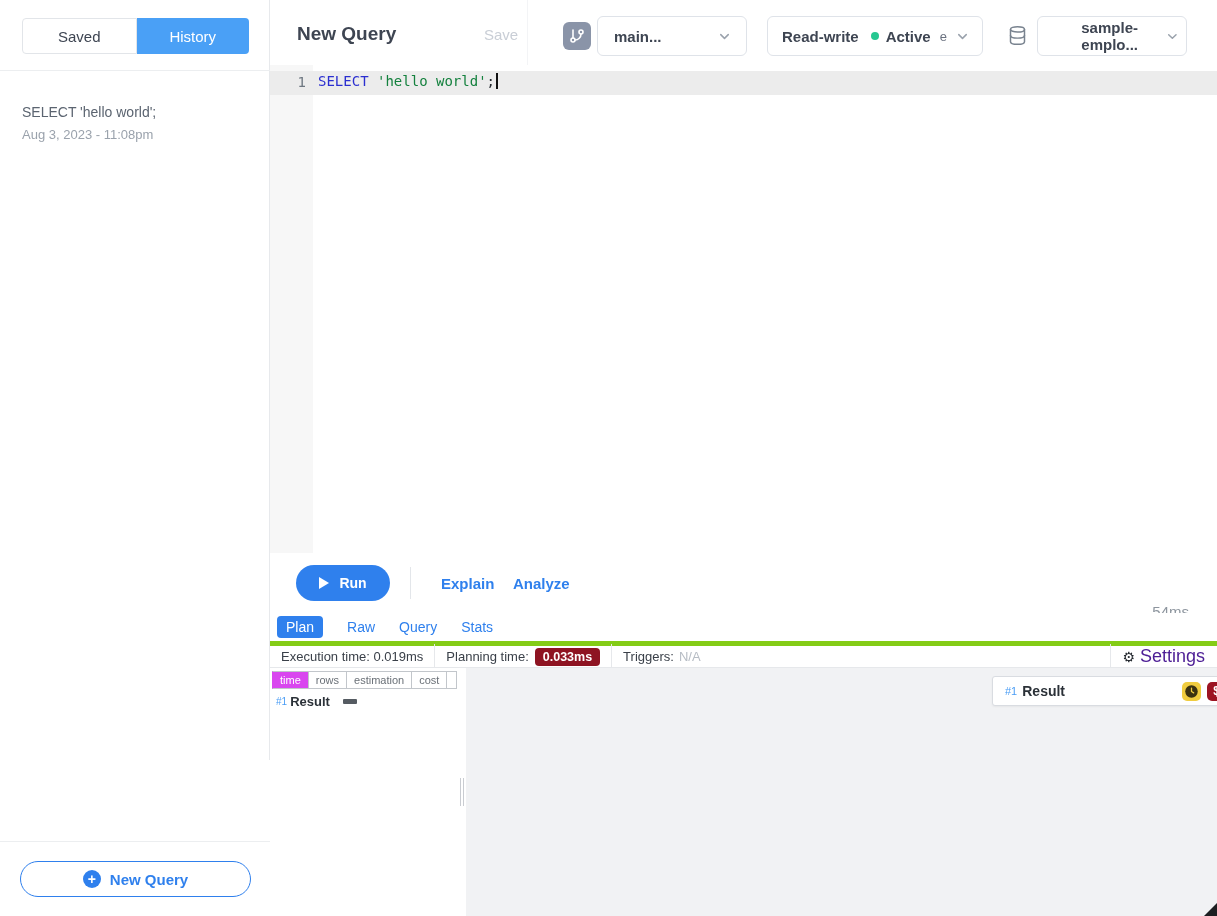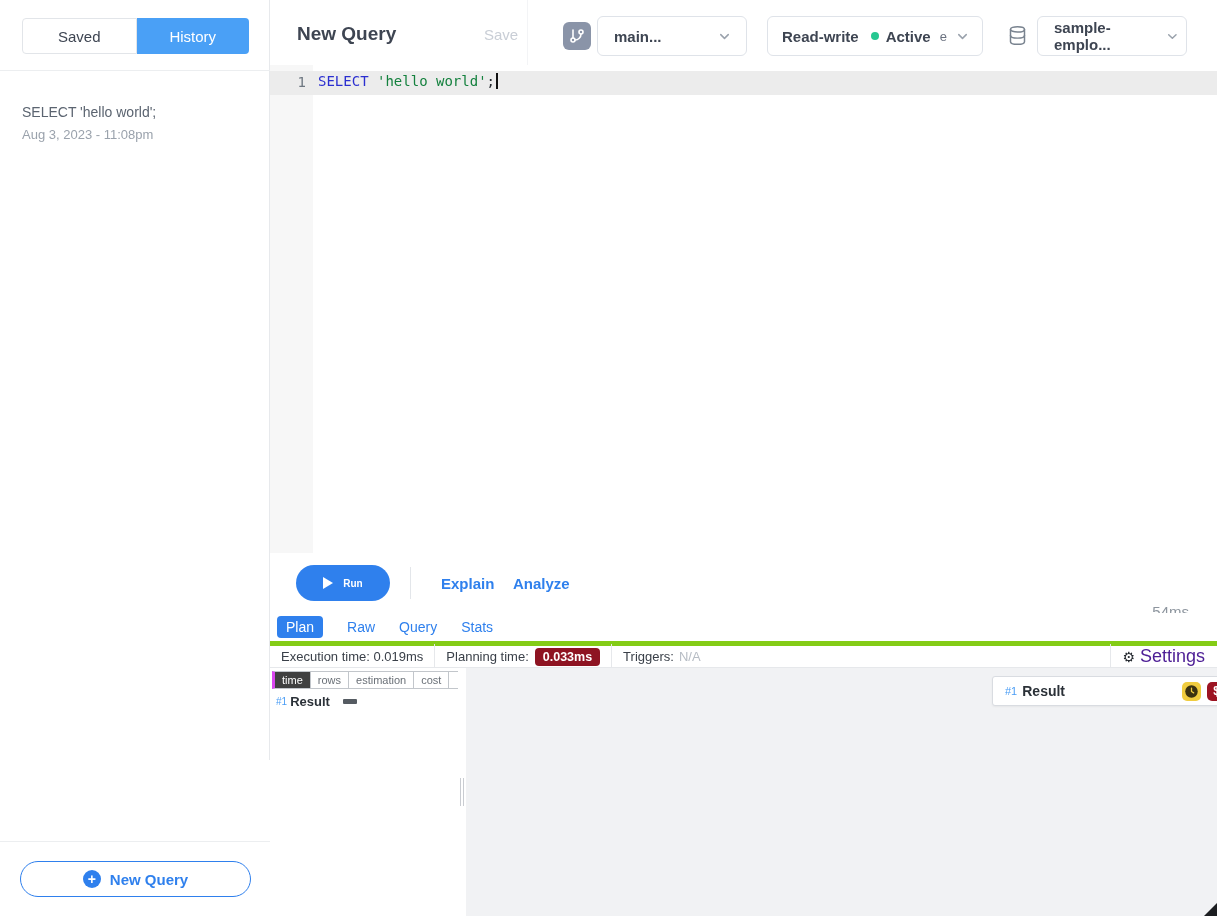--- a/index.html
+++ b/index.html
@@ -29,21 +29,21 @@
   
   #header { left:270px; top:0; width:947px; height:65px; background:#fff; }
   #header-split { position:absolute; left:257px; top:0; width:1px; height:65px; background:#f3f4f6; }
   #page-title { position:absolute; left:27px; top:23px; font-size:19px; font-weight:600; color:#3e4552; }
   #save-label { position:absolute; left:214px; top:26px; font-size:15px; font-weight:400; color:#c9ced6; }
   .icon-tile { position:absolute; width:28px; height:28px; border-radius:6px; background:#8a94a8; display:flex; align-items:center; justify-content:center; }
   #branch-tile { left:293px; top:22px; }
   .select-box { position:absolute; top:16px; height:40px; border:1px solid #dfe3e9; border-radius:6px; background:#fff; display:flex; align-items:center; cursor:pointer; }
   #branch-select { left:327px; width:150px; padding:0 14px 0 16px; }
   #endpoint-select { left:497px; width:216px; padding:0 12px 0 14px; }
-  #db-select { left:767px; width:150px; padding:0 6px 0 16px; }
+  #db-select { left:767px; width:150px; padding:0 6px 0 16px;text-align:center; }
   .select-box .val { font-size:15px; font-weight:600; color:#3e4552; }
   .select-box .chev { margin-left:auto; }
   .dot { width:8px; height:8px; border-radius:50%; background:#26c791; margin:0 7px 0 12px; }
   .suffix { font-size:13px; color:#6b7280; margin-left:9px; }
   #db-icon { position:absolute; left:737px; top:25px; }
 
   
   #editor { left:270px; top:65px; width:947px; height:488px; background:#fff; }
   #gutter { position:absolute; left:0; top:0; width:43px; height:488px; background:#f7f7f7; }
   #active-line { position:absolute; left:0; top:6px; width:947px; height:24px; background:#ececec; }
@@ -51,21 +51,21 @@
   #code-line { position:absolute; left:48px; top:8px; font-family:"DejaVu Sans Mono", monospace; font-size:14px; white-space:pre; }
   .tok-kw { color:#2b2fd0; }
   .tok-str { color:#14813e; }
   .tok-punct { color:#24292f; }
   #cursor { display:inline-block; width:2px; height:16px; background:#111; vertical-align:text-bottom; margin-left:1px; }
 
   
   #run-toolbar { left:270px; top:553px; width:947px; height:60px; background:#fff; }
   #run-btn { position:absolute; left:26px; top:12px; width:94px; height:36px; border-radius:18px; background:#2f80ed; border:none; display:flex; align-items:center; justify-content:center; gap:10px; cursor:pointer; }
   .play-tri { width:0; height:0; border-left:10px solid #fff; border-top:6px solid transparent; border-bottom:6px solid transparent; }
-  #run-btn .run-label { color:#fff; font-size:10px; font-weight:bold; }
+  #run-btn .run-label { color:#fff; font-size:14px; font-weight:bold; }
   #run-divider { position:absolute; left:140px; top:14px; width:1px; height:32px; background:#e3e6ea; }
   .tool-link { position:absolute; top:22px; font-size:15px; font-weight:600; color:#2f80ed; cursor:pointer; }
   #explain-link { left:171px; }
   #analyze-link { left:243px; }
   #duration { position:absolute; right:28px; top:22px; font-size:15px; color:#8d959e;margin-top:28px; }
 
   
   #result-tabs { left:270px; top:613px; width:947px; height:28px; background:#fff; display:flex; align-items:center; }
   .rtab { font-size:14px; color:#2f80ed; margin-left:24px; cursor:pointer; }
   .rtab.active { background:#2f80ed; color:#fff; border-radius:4px; padding:3px 9px; margin-left:7px; }
@@ -82,21 +82,21 @@
 
   
   #plan-panel { left:270px; top:668px; width:947px; height:248px; }
   #plan-tree { position:absolute; left:0; top:0; width:188px; height:248px; background:#fff; }
   #plan-splitter { position:absolute; left:188px; top:0; width:8px; height:248px; background:#fff; cursor:col-resize; }
   .grip { position:absolute; top:110px; width:1px; height:28px; background:#c9ccd1; }
   #plan-canvas { position:absolute; left:196px; top:0; width:751px; height:248px; background:#f1f2f4; }
 
   #mini-table { position:absolute; left:2px; top:3px; display:flex; font-size:11px; color:#6a7077; }
   .mini-cell { border:1px solid #c2c6cb; border-left:none; background:#fff; padding:2px 7px; cursor:pointer; }
-  .mini-cell:first-child { border-left:3px solid #d946ef; background:#404040; color:#fff; }
+  .mini-cell:first-child { border-left:1px solid #d946ef; background:#d946ef; color:#fff; }
   .mini-cell.stub { width:10px; padding:2px 0; }
   #tree-row { position:absolute; left:6px; top:26px; display:flex; align-items:center; cursor:pointer; }
   .node-idx { font-size:10px; color:#4a9df5; }
   #tree-row .node-title { font-size:13px; font-weight:bold; color:#2b3138; margin-left:3px; }
   #tree-dash { width:14px; height:5px; background:#555b62; border-radius:1px; margin-left:13px; }
 
   #plan-node { position:absolute; left:526px; top:8px; width:240px; height:30px; background:#fff; border:1px solid #d9dce1; border-radius:3px; box-shadow:0 1px 2px rgba(0,0,0,.05); display:flex; align-items:center; padding:0 5px 0 12px; cursor:pointer; }
   #plan-node .node-idx { font-size:11px; }
   #plan-node .node-title { font-size:14px; font-weight:bold; color:#2b3138; margin-left:5px; }
   .mini-badge { width:19px; height:19px; border-radius:5px; display:flex; align-items:center; justify-content:center; }

